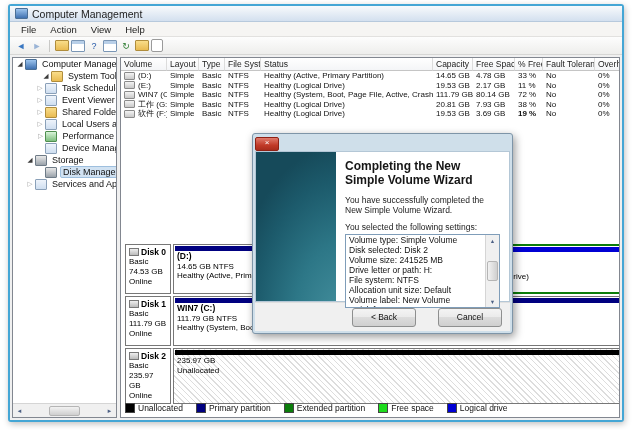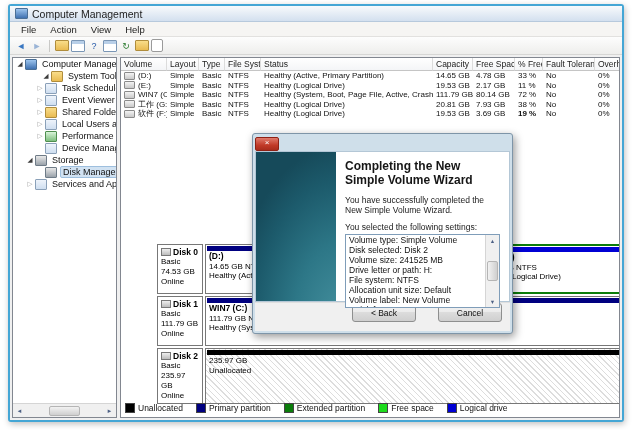--- a/index.html
+++ b/index.html
@@ -37,21 +37,21 @@
   .hscroll .sthumb{position:absolute;left:30%;width:38%;top:1px;bottom:1px;background:linear-gradient(#f2f2f2,#cfcfcf);border:1px solid #b5b5b5;border-radius:2px;}
   .right-panel{flex:1;background:#fff;border:1px solid #828790;position:relative;overflow:hidden;}
   
   .vt-header{display:flex;height:13px;}
   .vt-th{font-size:8.5px;color:#1c1c1c;border-right:1px solid #dcdcdc;border-bottom:1px solid #c5c5c5;background:linear-gradient(#ffffff,#f4f5f7);padding:1px 0 0 3px;box-sizing:border-box;overflow:hidden;white-space:nowrap;flex:0 0 auto;}
   .vt-row{display:flex;height:9.5px;align-items:center;}
   .vt-td{font-size:8px;color:#111;padding-left:3px;box-sizing:border-box;overflow:hidden;white-space:nowrap;flex:0 0 auto;display:flex;align-items:center;}
   .drive-icon{width:9px;height:6px;border:1px solid #8a8a8a;background:linear-gradient(#f4f4f4,#c9c9c9);border-radius:1px;margin-right:3px;flex:0 0 auto;}
   
   .disk-row{position:absolute;left:4px;display:flex;}
-  .disk-label{width:46px;flex:0 0 auto;border:1px solid #777;background:#fff;padding:2px 3px;box-sizing:border-box;margin-left:32px;}
+  .disk-label{width:46px;flex:0 0 auto;border:1px solid #777;background:#fff;padding:2px 3px;box-sizing:border-box;}
   .disk-label .dname{font-size:8.5px;font-weight:bold;display:flex;align-items:center;gap:2px;}
   .disk-label .dline{font-size:8px;line-height:10px;}
   .disk-strip-icon{width:8px;height:6px;border:1px solid #777;background:linear-gradient(#eee,#bbb);}
   .part-area{position:relative;flex:1;margin-left:2px;}
   .part-box{position:absolute;top:0;bottom:0;border:1px solid #777;background:#fff;box-sizing:border-box;overflow:hidden;}
   .part-box.logical{border:2px solid #0b7d0b;}
   .part-strip{height:5px;margin:1px;}
   .part-box.primary .part-strip{background:#000080;}
   .part-box.logical .part-strip{background:#0000d4;}
   .part-box.unallocated{background:repeating-linear-gradient(45deg,#ffffff 0 3px,#dddddd 3px 4px);}
@@ -74,21 +74,21 @@
   .dlg-heading{font-size:12px;font-weight:bold;color:#161616;line-height:14px;}
   .dlg-p{font-size:8.5px;color:#222;line-height:10px;margin-top:8px;}
   .dlg-p2{font-size:8.5px;color:#222;margin-top:7px;}
   .settings-box{margin-top:2px;height:72px;border:1px solid #7f9db9;position:relative;overflow:hidden;background:#fff;}
   .settings-lines{margin-right:13px;overflow:hidden;height:100%;}
   .settings-line{font-size:8.5px;line-height:10px;padding-left:3px;white-space:nowrap;color:#111;}
   .vscroll{position:absolute;top:0;right:0;bottom:0;width:13px;background:#f0f0f0;border-left:1px solid #d5d5d5;}
   .vscroll .sbtn{height:11px;font-size:5.5px;color:#4d6185;display:flex;align-items:center;justify-content:center;}
   .vscroll .sbtn.down{position:absolute;bottom:0;left:0;right:0;}
   .vscroll .sthumb{position:absolute;left:1px;right:1px;top:26px;height:18px;background:linear-gradient(90deg,#f2f2f2,#cfcfcf);border:1px solid #b5b5b5;border-radius:2px;}
-  .dlg-buttons{flex:0 0 auto;height:28px;background:#f0f0f0;border-top:1px solid #dfdfdf;display:flex;align-items:flex-start;justify-content:flex-end;padding-right:8px;gap:6px;}
+  .dlg-buttons{flex:0 0 auto;height:28px;background:#f0f0f0;border-top:1px solid #dfdfdf;display:flex;align-items:center;justify-content:flex-end;padding-right:8px;gap:6px;}
   .btn{width:62px;height:17px;font-size:8.5px;color:#111;background:linear-gradient(#f4f4f4,#ebebeb 45%,#dcdcdc 50%,#cfcfcf);border:1px solid #8e8f8f;border-radius:3px;display:flex;align-items:center;justify-content:center;}
   .btn.default{border:1px solid #3c7fb1;box-shadow:0 0 2px 1px #7cc5ef;}
   .btn-gap{width:10px;}
 </style>
 </head>
 <body>
 
 <div class="win" data-name="computer-management-window">
   <div class="titlebar" data-name="title-bar">
     <span class="title-icon" data-name="computer-management-icon"></span>
@@ -138,21 +138,21 @@
           <div class="tree-item" data-name="sidebar-item-shared-folders" style="padding-left: 23px;">
             <span class="tree-arrow arrow-collapsed" data-name="tree-collapsed-arrow-icon">▷</span>
             <span class="tree-icon" data-name="shared-folders-icon"></span>
             <span class="tree-label" data-name="tree-item-label">Shared Folders</span>
           </div>
           <div class="tree-item" data-name="sidebar-item-local-users-and-groups" style="padding-left: 23px;">
             <span class="tree-arrow arrow-collapsed" data-name="tree-collapsed-arrow-icon">▷</span>
             <span class="tree-icon" data-name="users-icon"></span>
             <span class="tree-label" data-name="tree-item-label">Local Users and Groups</span>
           </div>
-          <div class="tree-item" data-name="sidebar-item-performance" style="padding-left: 23px;">
+          <div class="tree-item" data-name="sidebar-item-performance" style="padding-left: 23px; justify-content: flex-end;">
             <span class="tree-arrow arrow-collapsed" data-name="tree-collapsed-arrow-icon">▷</span>
             <span class="tree-icon" data-name="performance-icon"></span>
             <span class="tree-label" data-name="tree-item-label">Performance</span>
           </div>
           <div class="tree-item" data-name="sidebar-item-device-manager" style="padding-left: 23px;">
             <span class="tree-arrow arrow-none" data-name="tree-none-arrow-icon"></span>
             <span class="tree-icon" data-name="device-manager-icon"></span>
             <span class="tree-label" data-name="tree-item-label">Device Manager</span>
           </div>
           <div class="tree-item" data-name="sidebar-item-storage" style="padding-left: 13px;">

